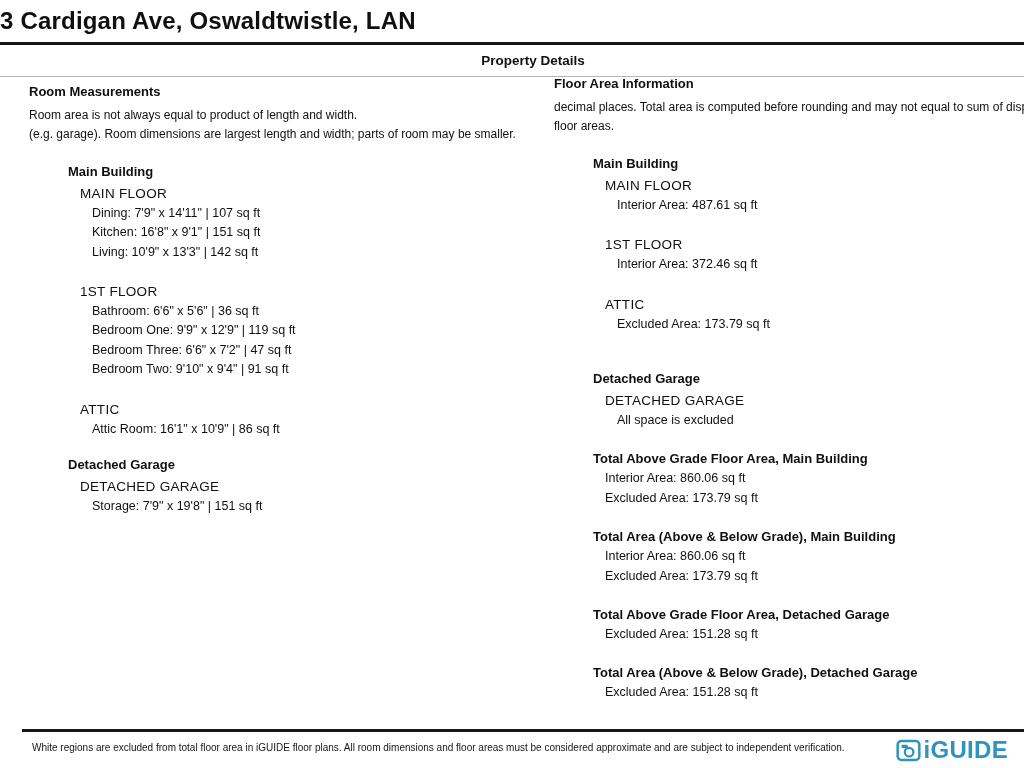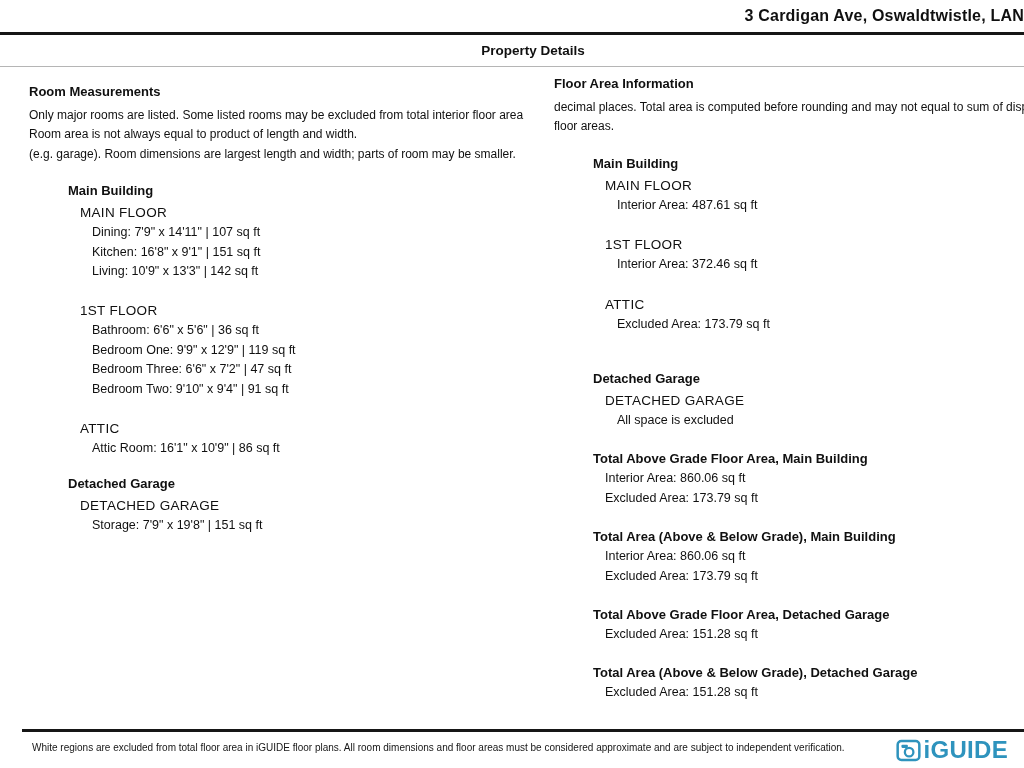--- a/index.html
+++ b/index.html
@@ -5,22 +5,22 @@
   * { margin: 0; padding: 0; box-sizing: border-box; }
   html, body { width: 1024px; height: 768px; }
   body {
     position: relative;
     background: #ffffff;
     color: #101010;
     font-family: "Liberation Sans", "DejaVu Sans", sans-serif;
     overflow: hidden;
   }
   .page-title {
-    text-align: right;
-    font-size: 16px;
+    text-align: left;
+    font-size: 24px;
     font-weight: bold;
     padding-top: 7px;
     letter-spacing: 0.2px;
   }
   .rule-thick { height: 3px; background: #161616; margin-top: 7px; }
   .page-subtitle {
     text-align: center;
     font-size: 13.5px;
     font-weight: bold;
     padding-top: 8px;
@@ -106,21 +106,20 @@
 <body>
 
 <div class="page-title">3 Cardigan Ave, Oswaldtwistle, LAN</div>
 <div class="rule-thick"></div>
 <div class="page-subtitle">Property Details</div>
 <div class="rule-thin"></div>
 
 <div class="col col-left">
   <div class="col-heading">Room Measurements</div>
   <div class="desc">
-    <div class="desc-line">Only major rooms are listed. Some listed rooms may be excluded from total interior floor area</div>
     <div class="desc-line">Room area is not always equal to product of length and width.</div>
     <div class="desc-line">(e.g. garage). Room dimensions are largest length and width; parts of room may be smaller.</div>
   </div>
 
   <div class="building">
     <div class="building-name">Main Building</div>
     <div class="floor floor-first">
       <div class="floor-name">MAIN FLOOR</div>
       <div class="room-line">Dining: 7'9" x 14'11" | 107 sq ft</div>
       <div class="room-line">Kitchen: 16'8" x 9'1" | 151 sq ft</div>

